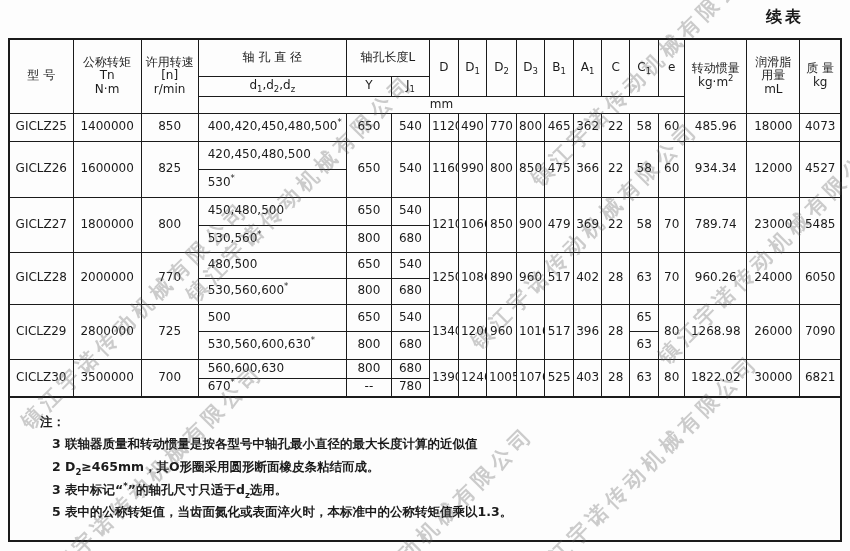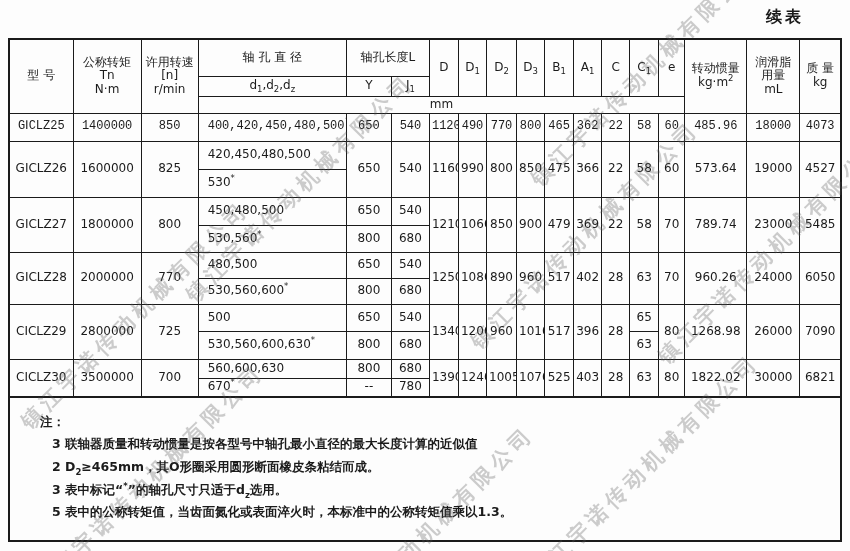--- a/index.html
+++ b/index.html
@@ -90,21 +90,21 @@
         <tr style="height: 20px;">
           <th>d<sub>1</sub>,d<sub>2</sub>,d<sub>z</sub></th>
           <th>Y</th>
           <th>J<sub>1</sub></th>
         </tr>
         <tr style="height: 17px;">
           <th colspan="12">mm</th>
         </tr>
       </thead>
     <tbody>
-        <tr style="height: 28px; font-family: Liberation Mono, monospace;">
+        <tr style="height: 28px;">
           <td>GⅠCLZ25</td>
           <td>1400000</td>
           <td>850</td>
           <td class="left">400,420,450,480,500<sup>*</sup></td>
           <td>650</td>
           <td>540</td>
           <td>1120</td>
           <td>490</td>
           <td>770</td>
           <td>800</td>
@@ -126,22 +126,22 @@
           <td rowspan="2">540</td>
           <td rowspan="2">1160</td>
           <td rowspan="2">990</td>
           <td rowspan="2">800</td>
           <td rowspan="2">850</td>
           <td rowspan="2">475</td>
           <td rowspan="2">366</td>
           <td rowspan="2">22</td>
           <td rowspan="2">58</td>
           <td rowspan="2">60</td>
-          <td rowspan="2">573.64</td>
-          <td rowspan="2">19000</td>
+          <td rowspan="2">934.34</td>
+          <td rowspan="2">12000</td>
           <td rowspan="2">4527</td>
         </tr>
         <tr style="height: 28px;">
           <td class="left">530<sup>*</sup></td>
         </tr>
         <tr style="height: 28px;">
           <td rowspan="2">GⅠCLZ27</td>
           <td rowspan="2">1800000</td>
           <td rowspan="2">800</td>
           <td class="left">450,480,500</td>

